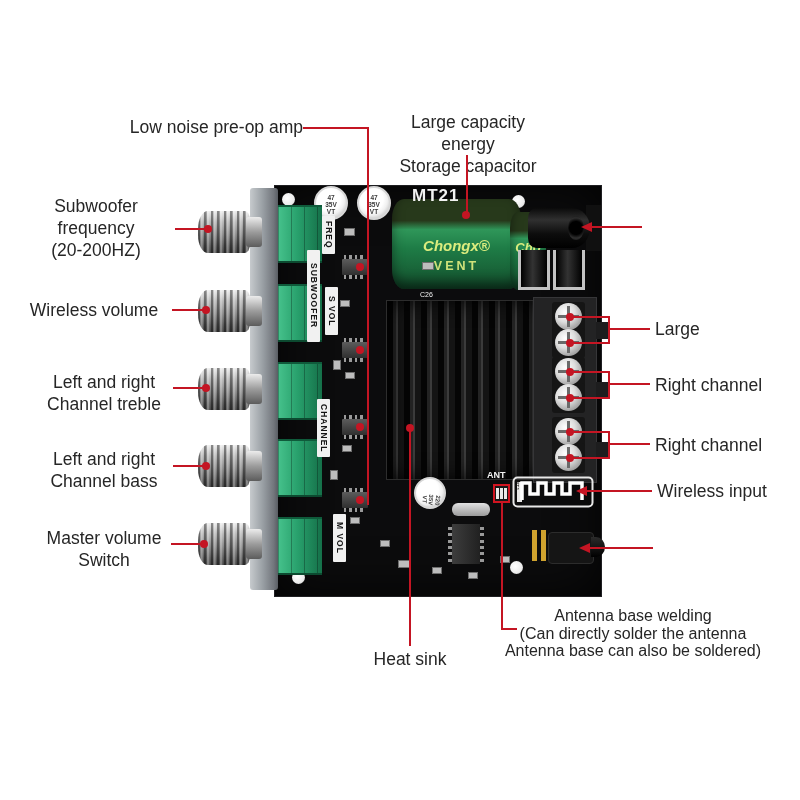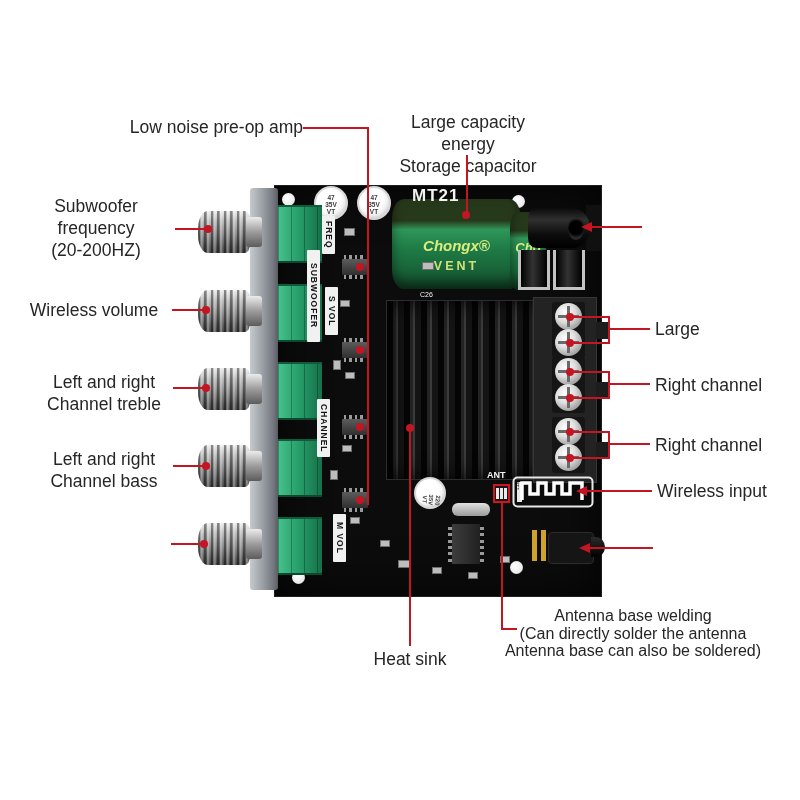--- a/index.html
+++ b/index.html
@@ -243,20 +243,22 @@
   <div class="label center" style="left:36px;top:371px;width:136px">Left and right
 Channel treble</div>
   <div class="hline" style="left:173px;top:387px;width:32px"></div>
   <div class="cdot" style="left:202px;top:384px"></div>
 
   <div class="label center" style="left:36px;top:448px;width:136px">Left and right
 Channel bass</div>
   <div class="hline" style="left:173px;top:465px;width:32px"></div>
   <div class="cdot" style="left:202px;top:462px"></div>
 
+  <div class="label center" style="left:38px;top:527px;width:132px">Master volume
+Switch</div>
   <div class="hline" style="left:171px;top:543px;width:32px"></div>
   <div class="cdot" style="left:200px;top:540px"></div>
 
   <div class="arrow-l" style="left:581px;top:222px"></div>
   <div class="hline" style="left:592px;top:226px;width:50px"></div>
 
   <div class="cdot" style="left:566px;top:313px"></div>
   <div class="cdot" style="left:566px;top:339px"></div>
   <div class="hline" style="left:572px;top:316px;width:38px"></div>
   <div class="hline" style="left:572px;top:342px;width:38px"></div>

